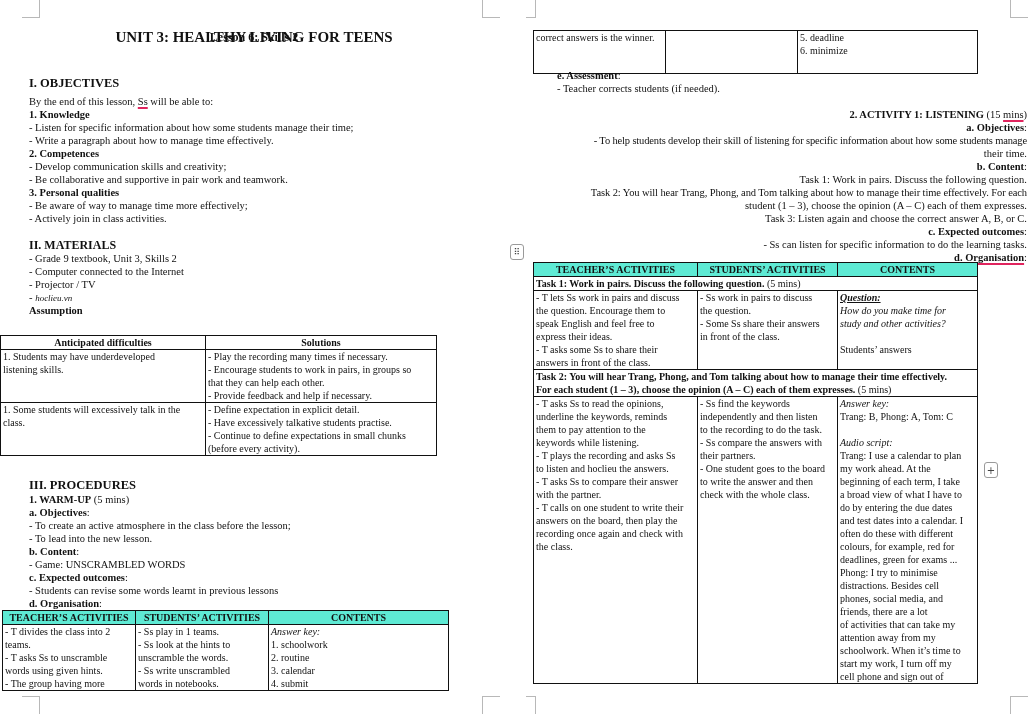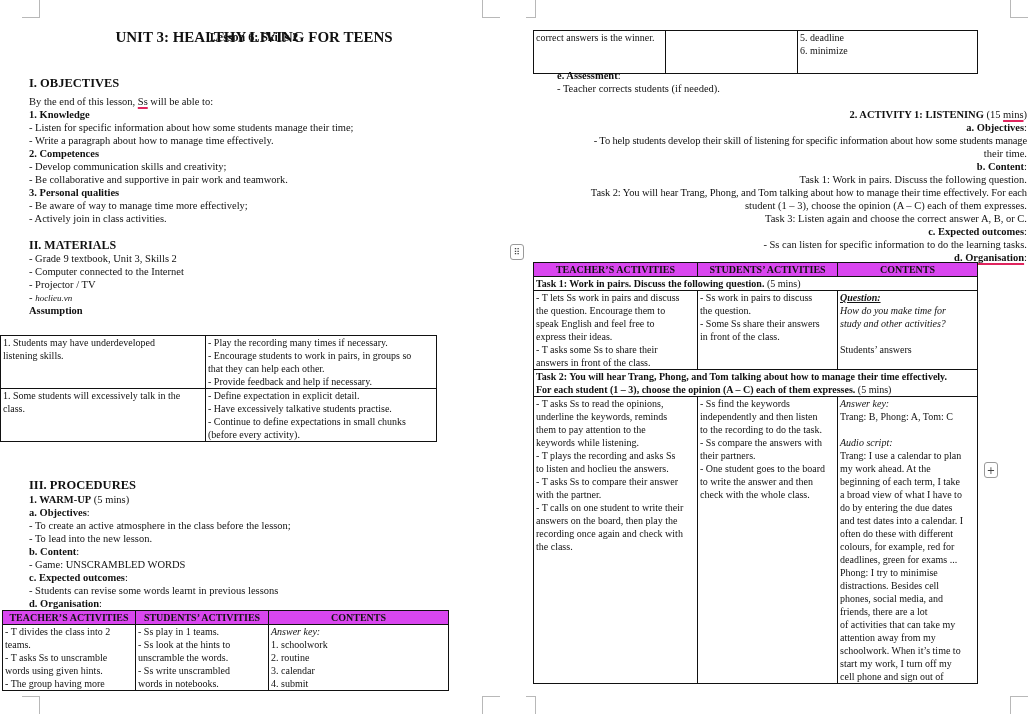--- a/index.html
+++ b/index.html
@@ -24,21 +24,21 @@
   .block { position: absolute; left: 29px; width: 440px; }
   .line { white-space: nowrap; height: 13px; }
   .h1 { font-weight: bold; font-size: 12.5px; line-height: 15px; margin-bottom: 3px; }
   .b { font-weight: bold; }
   .i { font-style: italic; }
   .sq { text-decoration: underline; text-decoration-color: #e0245e; text-decoration-thickness: 1.5px; text-underline-offset: 2px; }
 
   table { border-collapse: collapse; position: absolute; table-layout: fixed; }
   td, th { border: 1px solid #111; vertical-align: top; padding: 0 4px; font-size: 10px; line-height: 13px; }
   th { font-weight: bold; text-align: center; }
-  .hdr-blue th { background: #d946ef; }
+  .hdr-blue th { background: #5eead4; }
   td .cl { white-space: nowrap; height: 13px; }
   .task-row td { font-weight: bold; }
   .task-row .nb { font-weight: normal; }
 
   .icon-btn { position: absolute; width: 14px; height: 16px; border: 1px solid #9a9a9a; border-radius: 3px; background: #fff; display: flex; align-items: center; justify-content: center; font-family: "DejaVu Sans", sans-serif; font-size: 10px; color: #444; }
 </style>
 </head>
 <body>
 
 <div class="gutter"></div>
@@ -74,20 +74,24 @@
     <div class="line"><span>- </span><span class="i" style="font-size:9px;">hoclieu.vn</span></div>
     <div class="line b" style="">Assumption</div>
   </div>
 
   <table style="left:0;top:335px;width:436px;">
     <colgroup>
         <col style="width:205px">
         <col style="width:231px">
       </colgroup>
     <tbody>
+        <tr>
+      <th>Anticipated difficulties</th>
+      <th>Solutions</th>
+    </tr>
     <tr>
       <td style="padding-left:2px;">
         <div class="cl">1. Students may have  underdeveloped</div>
         <div class="cl">listening skills.</div>
       </td>
       <td style="padding-left:2px;">
         <div class="cl">- Play the recording many times if necessary.</div>
         <div class="cl">- Encourage students to work in pairs, in groups so</div>
         <div class="cl">that they can help each other.</div>
         <div class="cl">- Provide feedback and help if necessary.</div>

